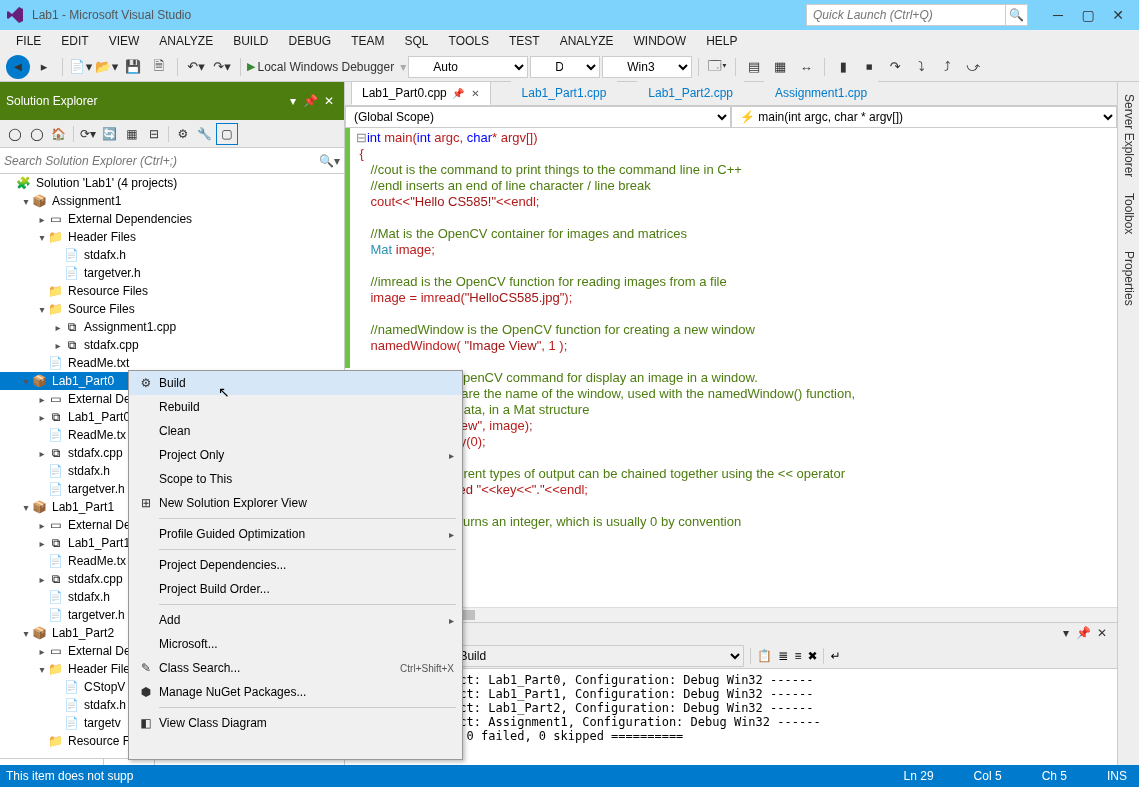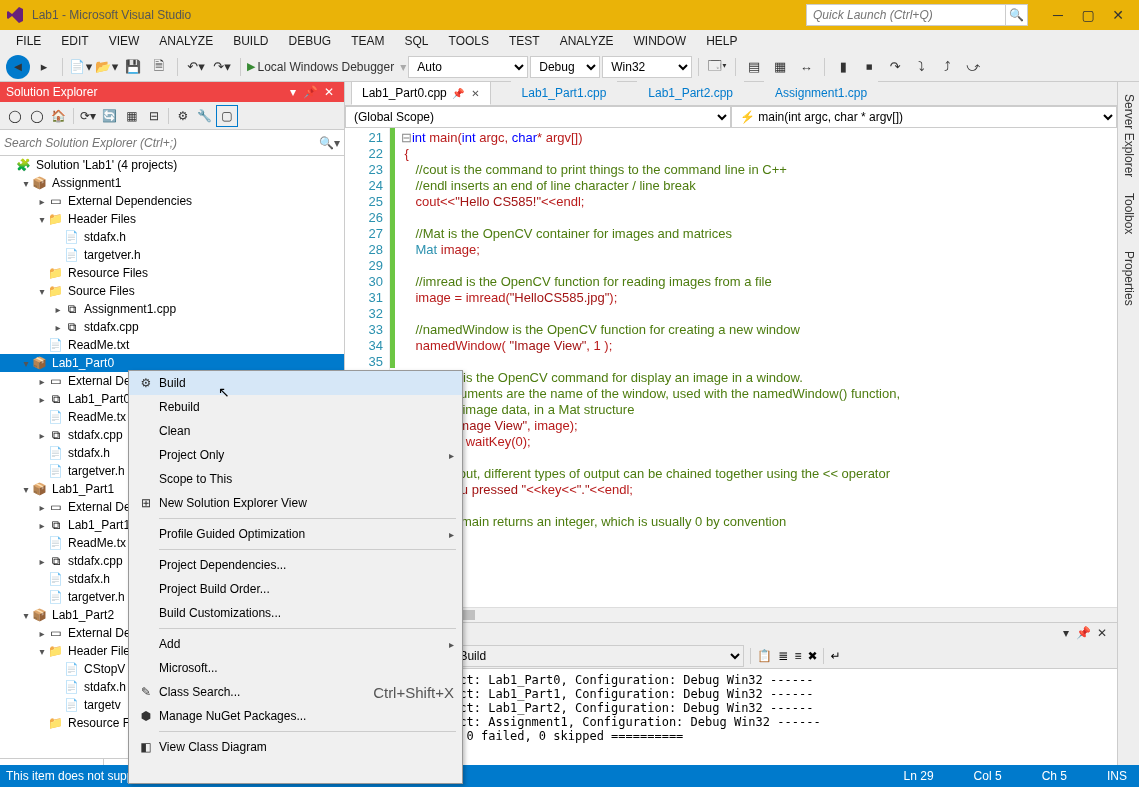--- a/index.html
+++ b/index.html
@@ -1,46 +1,46 @@
 <!DOCTYPE html>
 <html><head>
 <meta charset="utf-8">
 <style>
 * { box-sizing: border-box; margin: 0; padding: 0; font-family: "Segoe UI", Tahoma, sans-serif; }
 body { width: 1139px; height: 787px; background: #eee; font-size: 12px; overflow: hidden; position: relative; }
 
 
-.titlebar { height: 30px; background: #eab308; display: flex; align-items: center; padding: 0 6px; }
+.titlebar { height: 30px; background: #7dd3fc; display: flex; align-items: center; padding: 0 6px; }
 .titlebar .logo { width: 18px; height: 18px; margin-right: 8px; }
 .titlebar .title { color: #555; font-size: 12px; }
 .titlebar .spacer { flex: 1; }
 .quick-launch { width: 200px; height: 22px; background: #fff; border: 1px solid #ccc; padding: 0 6px; font-size: 12px; font-style: italic; color: #999; }
 .quick-launch-search-icon { width: 22px; height: 22px; display:flex; align-items:center; justify-content:center; color:#333; border:1px solid #ccc; border-left:none; background:#fff;}
 .win-controls { display: flex; margin-left: 15px; }
 .win-controls span { width: 30px; height: 20px; display: flex; align-items: center; justify-content: center; color: #333; font-size: 14px; }
 
 
 .mainmenu { height: 22px; background: #eee; display: flex; align-items: center; padding: 0 6px; gap: 0; }
 .mainmenu span { padding: 2px 10px; font-size: 12px; color: #1a1a1a; }
 
 
 .toolbar { height: 30px; background: #eee; display: flex; align-items: center; padding: 0 6px; gap: 2px; border-bottom: 1px solid #ccc;}
 .toolbar .btn { width: 24px; height: 24px; display: flex; align-items: center; justify-content: center; font-size: 13px; color: #333;}
 .toolbar .sep { width: 1px; height: 18px; background: #ccc; margin: 0 4px; }
 .toolbar .play { color: #388a34; font-size: 11px; }
 .toolbar .play-label { font-size: 12px; color: #333; padding-right:4px;}
-.toolbar select { font-size: 12px; border: 1px solid #ccc; background: #fff; height: 22px; padding: 0 4px; }
+.toolbar select { font-size: 12px; border: 1px solid #ccc; background: #fff; height: 22px; padding: 0 20px; }
 .back-circle { width:18px;height:18px;border-radius:50%;background:#007acc;color:#fff;display:flex;align-items:center;justify-content:center;font-size:10px;}
 
 
 .main { display: flex; height: 700px; }
 
 
 .solution-explorer { width: 345px; display: flex; flex-direction: column; background: #fff; border-right: 1px solid #ccc; position:relative;}
-.se-header { height: 20px; background: #ef4444; color: #fff; display: flex; align-items: center; padding: 4px 6px; font-size: 12px; }
+.se-header { height: 38px; background: #4d7c0f; color: #fff; display: flex; align-items: center; padding: 4px 6px; font-size: 12px; }
 .se-header .spacer { flex: 1; }
 .se-header .hbtn { width: 18px; text-align: center; color:#fff; font-size:12px;}
 .se-toolbar { height: 28px; background: #eee; display: flex; align-items: center; padding: 0 4px; gap: 2px; border-bottom: 1px solid #ccc;}
 .se-toolbar-inner .btn { width: 22px; height:22px; display:flex; align-items:center; justify-content:center; font-size:12px; color:#333;}
 .se-toolbar-inner { display:flex; align-items:center; gap:0;}
 .se-search { height: 26px; display: flex; align-items: center; border-bottom: 1px solid #ccc; padding: 0 4px; }
 .se-search input { flex: 1; border: none; height: 22px; font-size: 12px; font-style: italic; color: #999; outline: none;}
 .se-tree { flex: 1; overflow: hidden; font-size: 12px; background:#fff;}
 .tree-row { display: flex; align-items: center; height: 18px; padding-left: 4px; white-space: nowrap;}
 .tree-row .indent { display:inline-block; }
@@ -90,21 +90,21 @@
 .statusbar { position:absolute; bottom:0; left:0; right:0; height:22px; background:#007acc; color:#fff; display:flex; align-items:center; padding:0 6px; font-size:12px;}
 .statusbar .spacer { flex:1;}
 .statusbar span { margin-right:40px;}
 
 
 .context-menu { position:absolute; left:128px; top:370px; width:335px; background:#f0f0f0; border:1px solid #999; box-shadow:2px 2px 4px rgba(0,0,0,0.25); font-size:12px; z-index:100;}
 .context-menu .item { display:flex; align-items:center; height:24px; padding:0 8px 0 4px;}
 .context-menu .item:hover, .context-menu .item.highlight { background:#d6e7f7;}
 .context-menu .iconcol { width:26px; display:flex; align-items:center; justify-content:center; color:#333;}
 .context-menu .label { flex:1; }
-.context-menu .shortcut { color:#555; font-size:15px;}
+.context-menu .shortcut { color:#555; font-size:10px;}
 .context-menu .arrow { font-size:10px; color:#555;}
 .context-menu .separator { height:1px; background:#ccc; margin:3px 6px 3px 30px;}
 .cursor-arrow { position:absolute; left:218px; top:384px; z-index:101; font-size:14px; color:#000;}
 
 
 svg { display:block; }
 .dim { color:#aaa;}
 </style>
 </head>
 <body>
@@ -408,37 +408,20 @@
         <div class="editor-tab active">Lab1_Part0.cpp<span class="pin">📌</span><span class="close">✕</span></div>
         <div class="editor-tab">Lab1_Part1.cpp</div>
         <div class="editor-tab">Lab1_Part2.cpp</div>
         <div class="editor-tab">Assignment1.cpp</div>
       </div>
     <div class="scope-bar">
       <select><option>(Global Scope)</option></select>
       <select><option>⚡ main(int argc, char * argv[])</option></select>
     </div>
     <div class="code-editor">
-      <div class="gutter" id="gutter">
-          <div>21</div>
-          <div>22</div>
-          <div>23</div>
-          <div>24</div>
-          <div>25</div>
-          <div>26</div>
-          <div>27</div>
-          <div>28</div>
-          <div>29</div>
-          <div>30</div>
-          <div>31</div>
-          <div>32</div>
-          <div>33</div>
-          <div>34</div>
-          <div>35</div>
-        </div>
       <div class="change-bar" id="changebar">
           <div></div>
           <div></div>
           <div></div>
           <div></div>
           <div></div>
           <div></div>
           <div></div>
           <div></div>
           <div></div>
@@ -523,24 +506,20 @@
     </div>
     <div class="separator"></div>
     <div class="item">
       <span class="iconcol"></span>
       <span class="label">Project Dependencies...</span>
     </div>
     <div class="item">
       <span class="iconcol"></span>
       <span class="label">Project Build Order...</span>
     </div>
-    <div class="item">
-      <span class="iconcol"></span>
-      <span class="label">Build Customizations...</span>
-    </div>
     <div class="separator"></div>
     <div class="item">
       <span class="iconcol"></span>
       <span class="label">Add</span>
       <span class="arrow">▸</span>
     </div>
     <div class="item">
       <span class="iconcol"></span>
       <span class="label">Microsoft...</span>
     </div>

